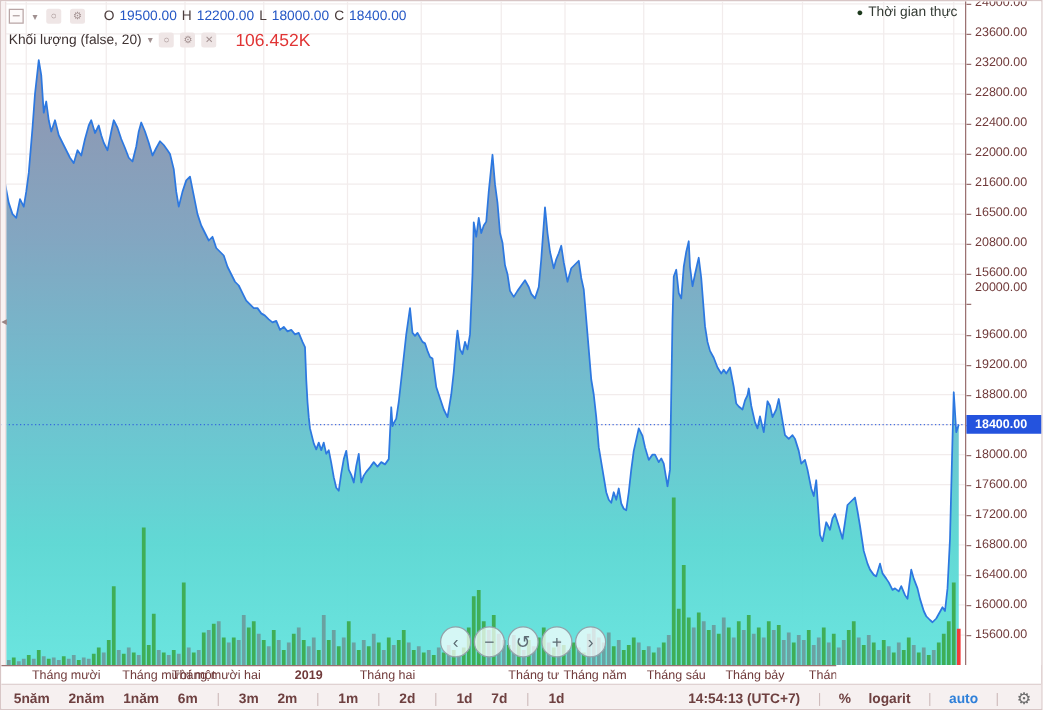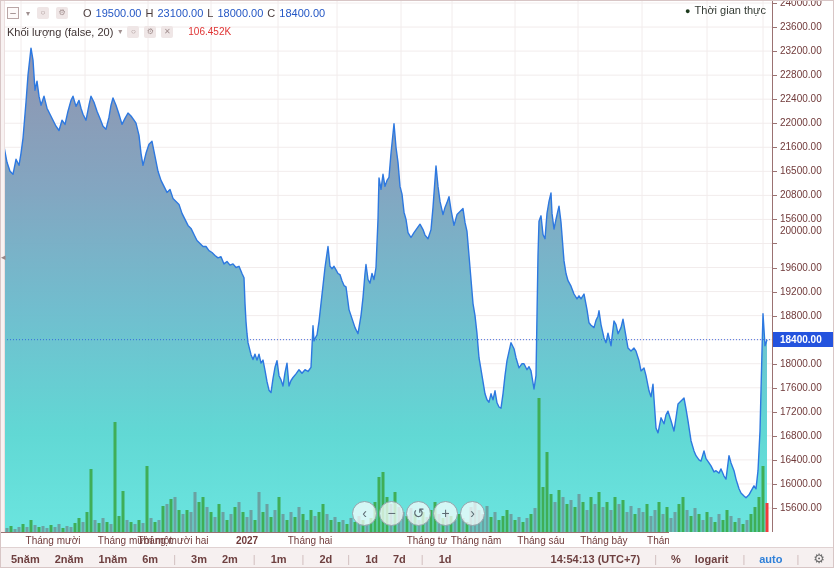--- a/index.html
+++ b/index.html
@@ -16,21 +16,21 @@
   .cbox{width:12px;height:12px;border:1px solid #b9a6a6;color:#8d7878;font-size:10px;line-height:10px;
         text-align:center;box-sizing:border-box;background:#fdfafa;}
   .ttl{font-size:15px;color:#161616;letter-spacing:.1px;}
   .caret{font-size:8px;color:#a09090;}
   .ibtn{width:12px;height:12px;background:#efe6e6;color:#a39191;font-size:8px;line-height:12px;
         text-align:center;border-radius:2px;}
   .ohlc{display:flex;align-items:center;gap:4px;font-size:11px;margin-left:8px;}
   .ohlc .k{color:#4a3c3c;}
   .ohlc .v{color:#2457c5;}
   .ind-name{font-size:11px;color:#3f3333;}
-  .ind-val{font-size:10px;color:#e03434;margin-left:10px;}
+  .ind-val{font-size:14px;color:#e03434;margin-left:10px;}
   .realtime{position:absolute;right:67px;top:3px;font-size:11px;color:#343b34;z-index:5;}
   .realtime .dot{color:#1d3a1d;font-size:9px;margin-right:4px;}
   
   .price-axis{position:absolute;left:771px;top:0;width:62px;height:531px;background:#fff;
               border-left:1px solid #9b7272;overflow:hidden;}
   .ptick{position:absolute;left:7px;font-size:10px;color:#703a3a;white-space:nowrap;}
   .pdash{position:absolute;left:0;width:4px;height:1px;background:#9b7272;}
   .price-chip{position:absolute;left:0;width:100%;box-sizing:border-box;background:#2453de;color:#fff;
               font-size:10px;font-weight:bold;padding:2px 0 2px 7px;}
   
@@ -314,21 +314,21 @@
   <div class="legend">
     <div class="lrow1">
       <div class="cbox">–</div>
       <span class="caret">▾</span>
       <span class="ibtn">○</span>
       <span class="ibtn">⚙</span>
       <span class="ohlc" id="ohlc">
           <span class="k">O</span>
           <span class="v">19500.00</span>
           <span class="k">H</span>
-          <span class="v">23100.00</span>
+          <span class="v">12200.00</span>
           <span class="k">L</span>
           <span class="v">18000.00</span>
           <span class="k">C</span>
           <span class="v">18400.00</span>
         </span>
     </div>
     <div class="lrow2">
       <span class="ind-name">Khối lượng (false, 20)</span>
       <span class="caret">▾</span>
       <span class="ibtn">○</span>
@@ -386,21 +386,21 @@
       <div class="pdash" style="top: 482.952px;"></div>
       <div class="ptick" style="top: 476.952px;">16000.00</div>
       <div class="pdash" style="top: 507px;"></div>
       <div class="ptick" style="top: 501px;">15600.00</div>
       <div class="price-chip" style="top: 330.667px;">18400.00</div>
     </div>
   <div class="time-axis" id="taxis">
       <div class="mlabel" style="left: 52px;">Tháng mười</div>
       <div class="mlabel" style="left: 134px;">Tháng mười một</div>
       <div class="mlabel" style="left: 172px;">Tháng mười hai</div>
-      <div class="mlabel bold" style="left: 246px;">2027</div>
+      <div class="mlabel bold" style="left: 246px;">2019</div>
       <div class="mlabel" style="left: 309px;">Tháng hai</div>
       <div class="mlabel" style="left: 426px;">Tháng tư</div>
       <div class="mlabel" style="left: 475px;">Tháng năm</div>
       <div class="mlabel" style="left: 540px;">Tháng sáu</div>
       <div class="mlabel" style="left: 603px;">Tháng bảy</div>
       <div class="mlabel" style="left: 670px;">Tháng tám</div>
       <div class="mlabel" style="left: 736px;">Tháng chín</div>
     </div>
 
   <div class="navbtns" id="navbtns">

